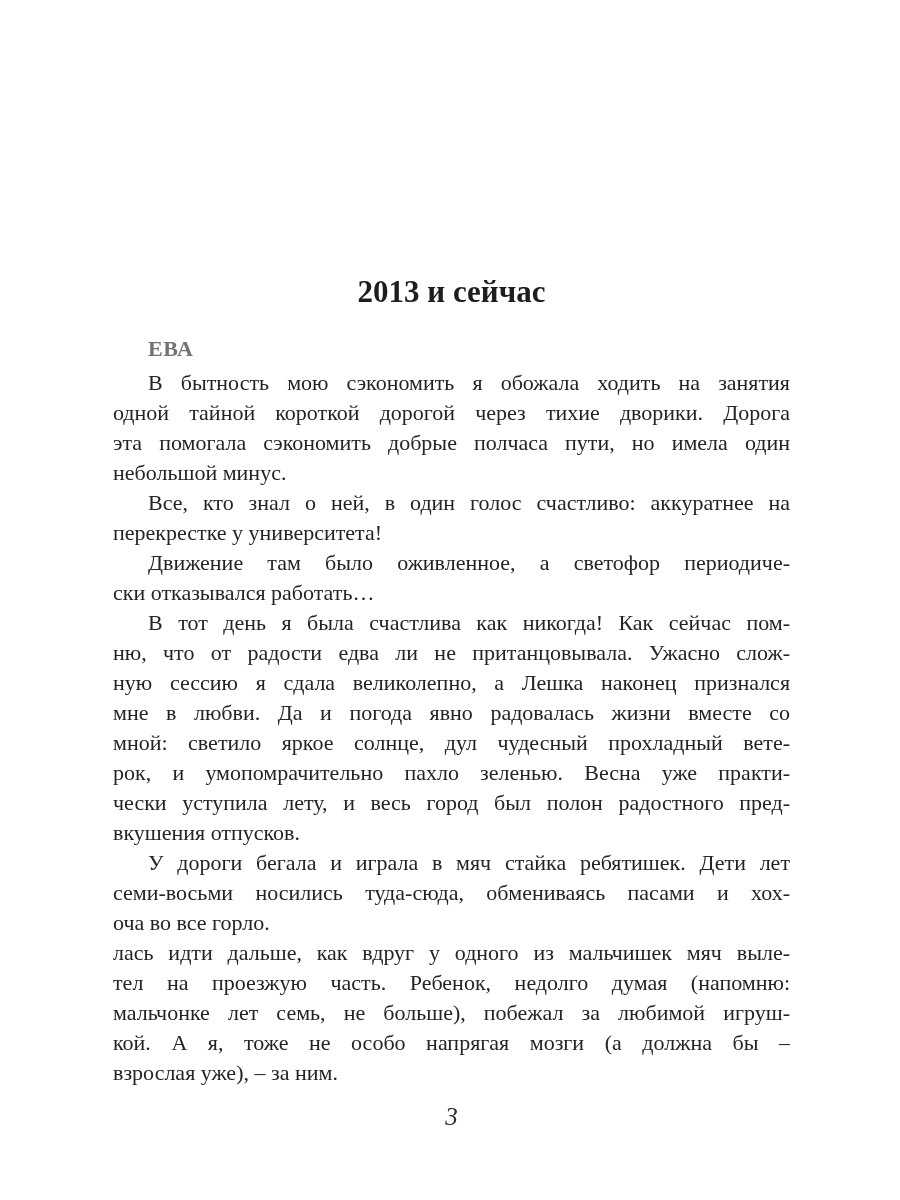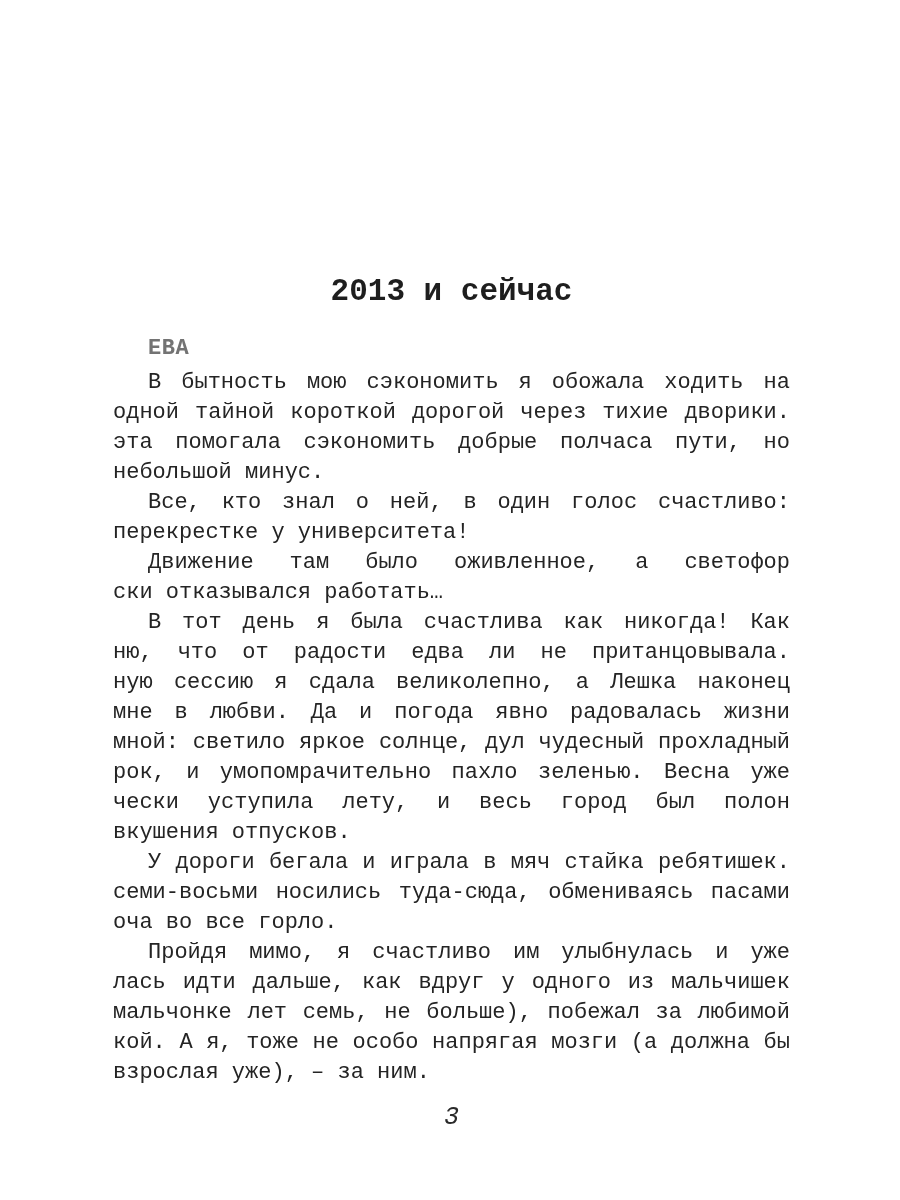--- a/index.html
+++ b/index.html
@@ -6,21 +6,21 @@
     margin: 0;
     padding: 0;
     background: #ffffff;
   }
   .sheet {
     position: relative;
     width: 900px;
     height: 1200px;
     background: #ffffff;
     color: #222222;
-    font-family: Liberation Mono, monospace;
+    font-family: Liberation Serif, serif;
     overflow: hidden;
   }
   .chapter-title {
     position: absolute;
     top: 274px;
     left: 113px;
     width: 677px;
     margin: 0;
     text-align: center;
     font-size: 31px;
@@ -108,22 +108,22 @@
         <div class="line">рок, и умопомрачительно пахло зеленью. Весна уже практи-</div>
         <div class="line">чески уступила лету, и весь город был полон радостного пред-</div>
         <div class="line last">вкушения отпусков.</div>
       </div>
       <div class="para">
         <div class="line first">У дороги бегала и играла в мяч стайка ребятишек. Дети лет</div>
         <div class="line">семи-восьми носились туда-сюда, обмениваясь пасами и хох-</div>
         <div class="line last">оча во все горло.</div>
       </div>
       <div class="para">
-        <div class="line first">Пройдя мимо, я счастливо им улыбнулась и уже собира-</div>
         <div class="line">лась идти дальше, как вдруг у одного из мальчишек мяч выле-</div>
+        <div class="line">тел на проезжую часть. Ребенок, недолго думая (напомню:</div>
         <div class="line">мальчонке лет семь, не больше), побежал за любимой игруш-</div>
         <div class="line">кой. А я, тоже не особо напрягая мозги (а должна бы –</div>
         <div class="line last">взрослая уже), – за ним.</div>
       </div>
     </div>
 
   <div class="page-number">3</div>
 </div>
 
 </body></html>

